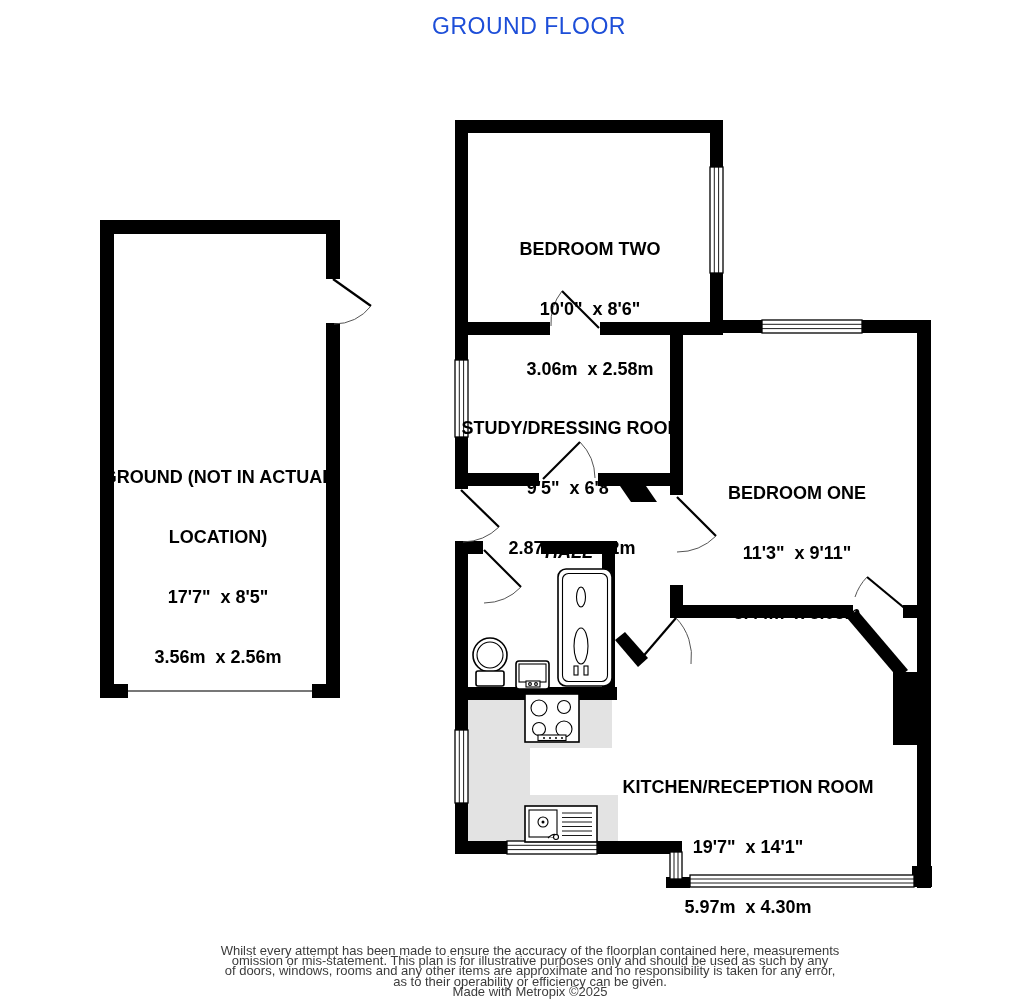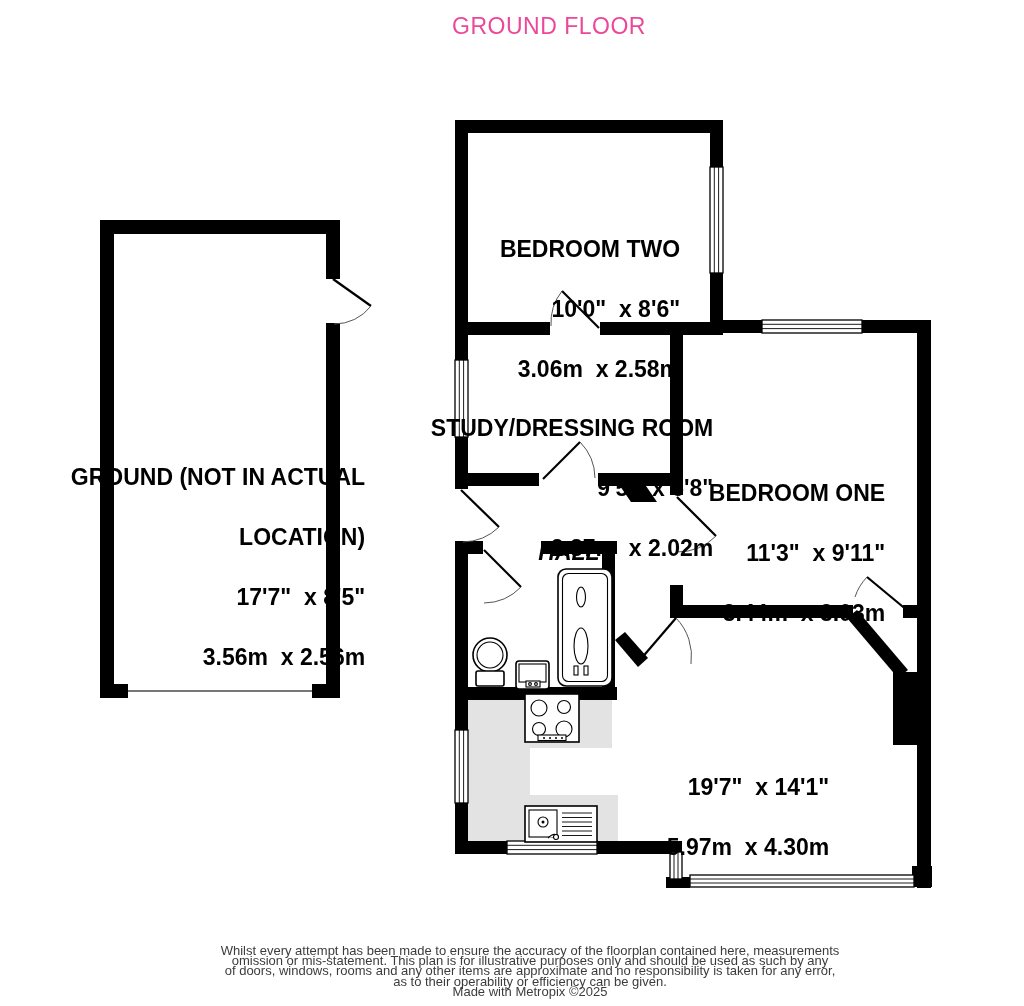--- a/index.html
+++ b/index.html
@@ -1,22 +1,22 @@
 <!DOCTYPE html>
 <html><head>
 <meta charset="utf-8">
 <style>
   html,body{margin:0;padding:0;background:#fff;}
   .canvas{position:relative;width:1024px;height:1006px;background:#fff;overflow:hidden;
           font-family:"Liberation Sans","DejaVu Sans",sans-serif;color:#000;}
   .canvas svg{position:absolute;left:0;top:0;}
   .page-title{position:absolute;left:529px;top:13px;transform:translateX(-50%);
-              font-size:23px;font-weight:500;letter-spacing:.5px;color:#ec4899;white-space:pre;margin-left:20px;}
-  .room-label{position:absolute;transform:translateX(-50%);text-align:right;
-              font-weight:bold;font-size:23px;line-height:20px;color:#000;white-space:pre;}
+              font-size:23px;font-weight:500;letter-spacing:.5px;color:#1d4ed8;white-space:pre;}
+  .room-label{position:absolute;transform:translateX(-50%);text-align:center;
+              font-weight:bold;font-size:18px;line-height:20px;color:#000;white-space:pre;}
   .disclaimer{position:absolute;left:530px;top:946px;transform:translateX(-50%);
               width:820px;text-align:center;font-size:13px;line-height:10.2px;color:#3c3c3c;}
   .wall{fill:#000;}
   .win{fill:#fff;stroke:#000;stroke-width:1.3;}
   .winline{stroke:#000;stroke-width:.9;}
   .leaf{stroke:#000;stroke-width:2.2;fill:none;}
   .swing{stroke:#555;stroke-width:1;fill:none;}
   .fix{fill:#fff;stroke:#000;stroke-width:1.6;}
   .fixthin{fill:#fff;stroke:#000;stroke-width:1.1;}
   .counter{fill:#e3e3e3;}
@@ -227,20 +227,21 @@
     <div>BEDROOM ONE</div>
     <div>11'3"  x 9'11"</div>
     <div>3.44m  x 3.03m</div>
   </div>
 
   <div class="room-label" style="left:569px;top:502px;font-style:italic;">
     <div>HALL</div>
   </div>
 
   <div class="room-label" style="left:748px;top:737px;">
+    <div>KITCHEN/RECEPTION ROOM</div>
     <div>19'7"  x 14'1"</div>
     <div>5.97m  x 4.30m</div>
   </div>
 
   <div class="disclaimer">
     <div>Whilst every attempt has been made to ensure the accuracy of the floorplan contained here, measurements</div>
     <div>omission or mis-statement. This plan is for illustrative purposes only and should be used as such by any</div>
     <div>of doors, windows, rooms and any other items are approximate and no responsibility is taken for any error,</div>
     <div>as to their operability or efficiency can be given.</div>
     <div>Made with Metropix ©2025</div>

